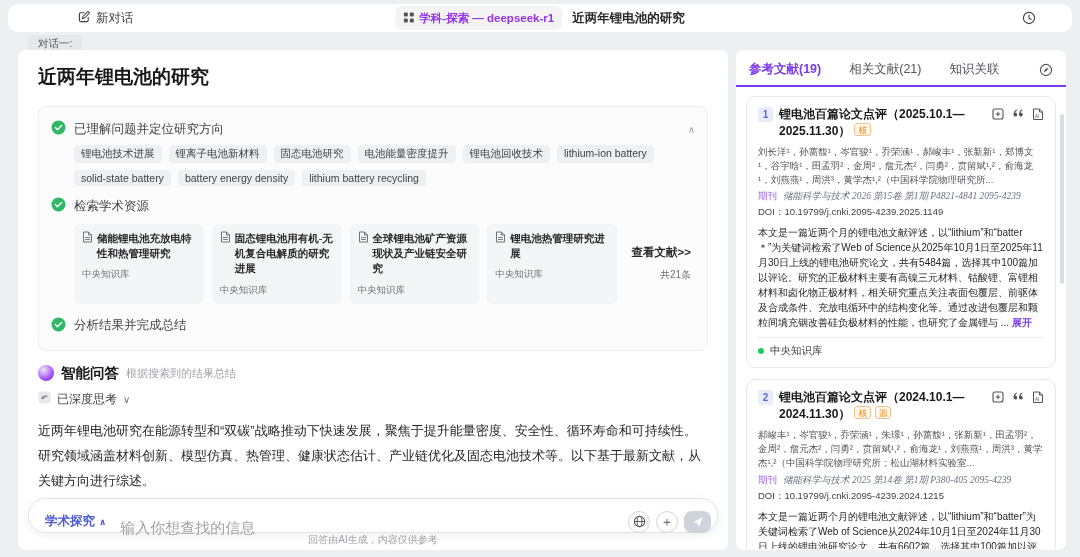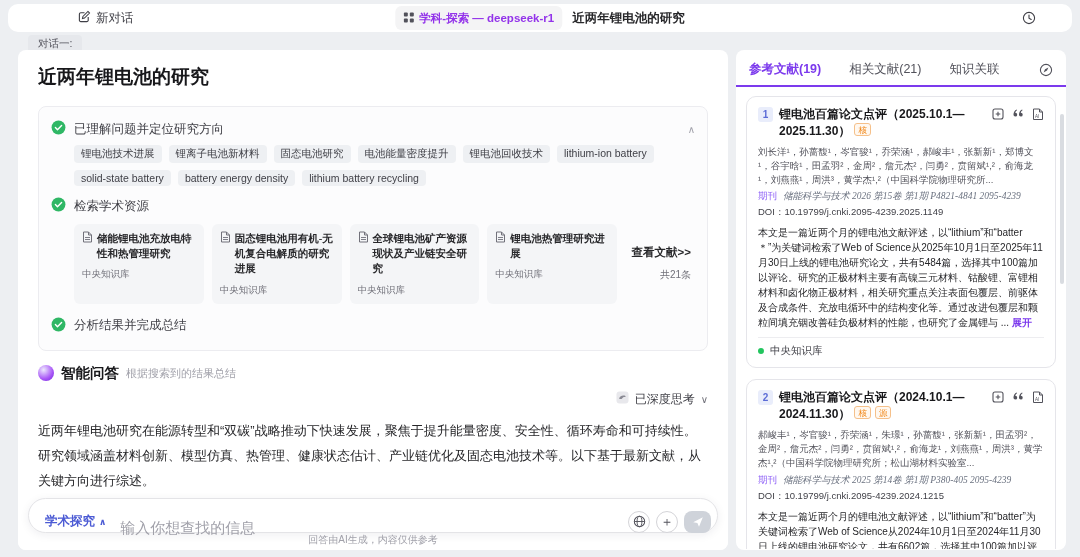--- a/index.html
+++ b/index.html
@@ -50,21 +50,21 @@
     align-items:flex-end; gap:8px; padding:7px 4px; cursor:pointer; }
   .view-more-label { font-size:11.5px; font-weight:bold; color:#27272a; }
   .view-more-count { font-size:10px; color:#71717a; }
   
   .qa-head { display:flex; align-items:center; gap:7px; margin:13px 0 8px; }
   .orb { width:16px; height:16px; border-radius:50%;
     background:radial-gradient(circle at 35% 30%, #ede9fe, #a855f7 60%, #6d28d9); }
   .qa-title { font-size:14.5px; font-weight:bold; color:#18181b; }
   .qa-sub { font-size:11px; color:#a1a1aa; }
   .thought-row { display:flex; align-items:center; gap:6px; font-size:12px; color:#3f3f46;
-    margin:2px 0 10px; cursor:pointer;justify-content:flex-end; }
+    margin:2px 0 10px; cursor:pointer; }
   .thought-chevron { color:#71717a; font-size:10px; }
   .summary { font-size:13px; line-height:1.95; color:#27272a; margin:2px 0 14px; }
   .sec-h { font-size:13.5px; font-weight:bold; color:#18181b; margin:12px 0 6px; }
   .sec-p { font-size:13px; line-height:1.95; color:#27272a; }
   .bottom-mask { position:absolute; left:0; right:0; bottom:0; height:62px;
     background:linear-gradient(to bottom, rgba(255,255,255,0), #ffffff 45%); }
   
   .input-bar { position:absolute; left:10px; right:10px; bottom:17px; height:35px;
     background:#fff; border:1px solid #e4e4e7; border-radius:18px;
     box-shadow:0 2px 10px rgba(30,30,60,.07);

